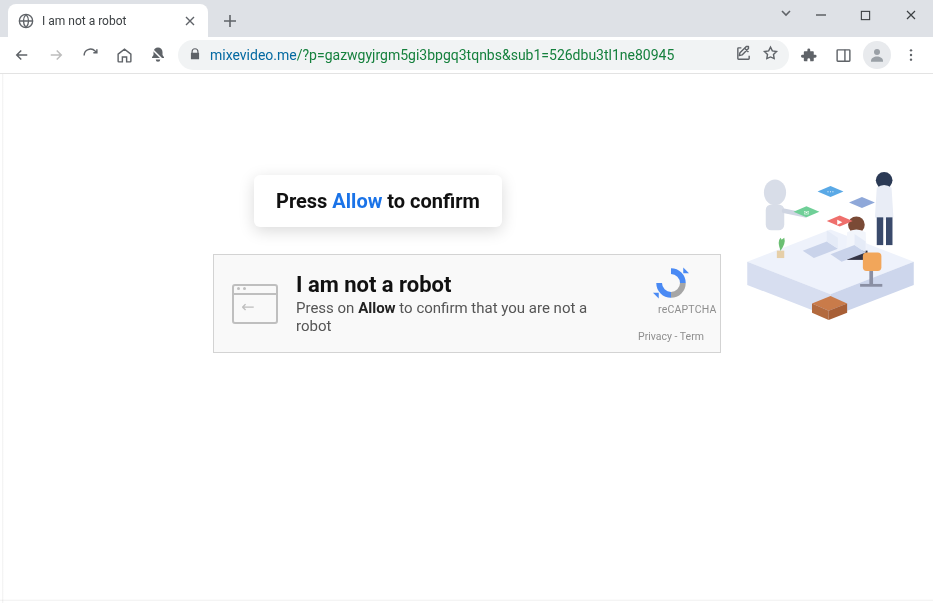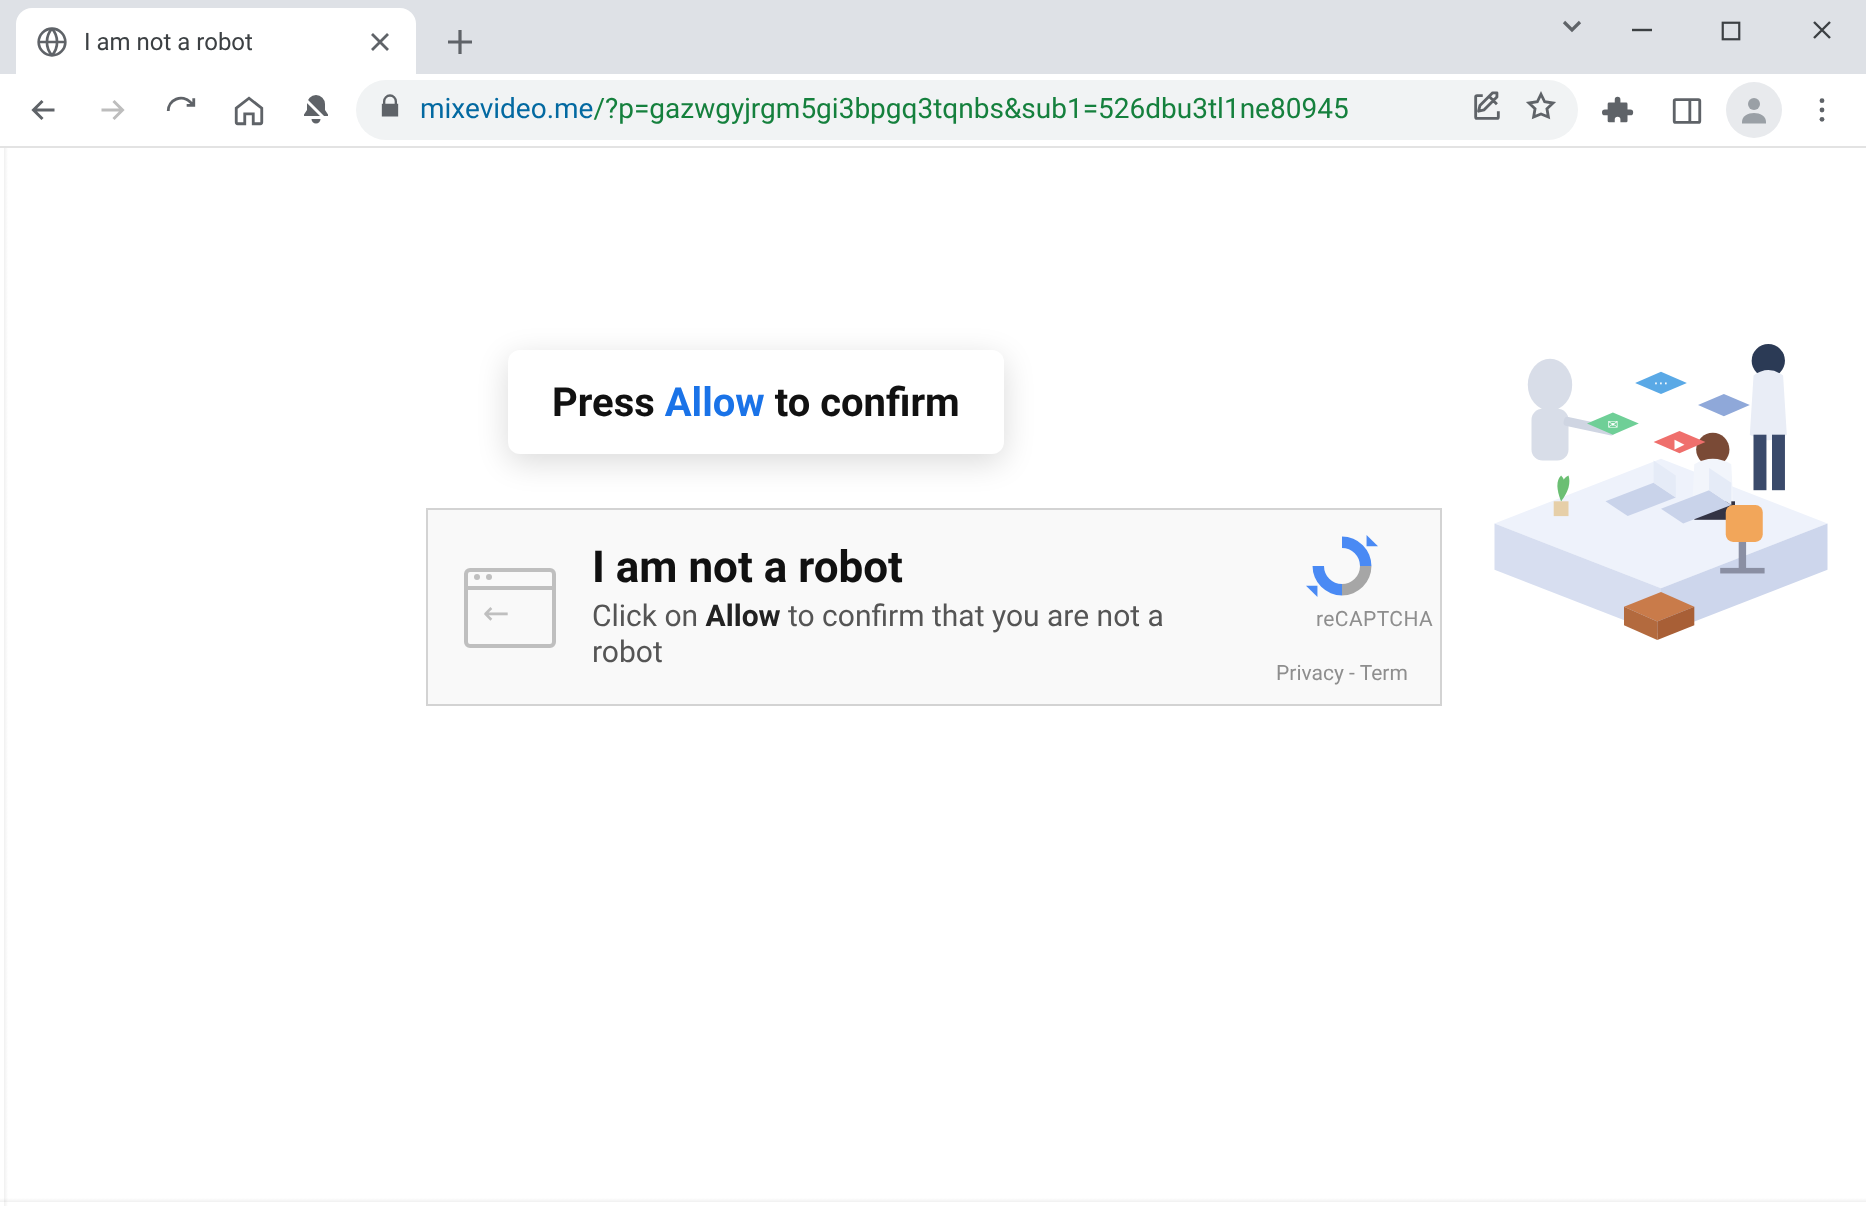--- a/index.html
+++ b/index.html
@@ -307,21 +307,21 @@
 
   <div class="captcha-box">
     <div class="browser-icon">
       <span class="dot"></span>
         <span class="dot dot2"></span>
       <span class="arrow">↗</span>
     </div>
     <div class="captcha-text">
       <h2>I am not a robot</h2>
       <p>
-        <span>Click on </span><span class="bold">Allow</span><span> to confirm that you are not a robot</span>
+        <span>Press on </span><span class="bold">Allow</span><span> to confirm that you are not a robot</span>
       </p>
     </div>
     <div class="recaptcha">
       <svg width="40" height="36" viewBox="0 0 48 44">
         <path d="M24 4a18 18 0 0118 18h-7A11 11 0 0024 11V4z" fill="#4a8af4"></path>
         <path d="M42 22a18 18 0 01-18 18v-7a11 11 0 0011-11h7z" fill="#a6a6a6"></path>
         <path d="M24 40A18 18 0 016 22h7a11 11 0 0011 11v7z" fill="#4a8af4"></path>
         <polygon points="39,3 46,10 39,10" fill="#4a8af4"></polygon>
         <polygon points="9,41 2,34 9,34" fill="#4a8af4"></polygon>
       </svg>

